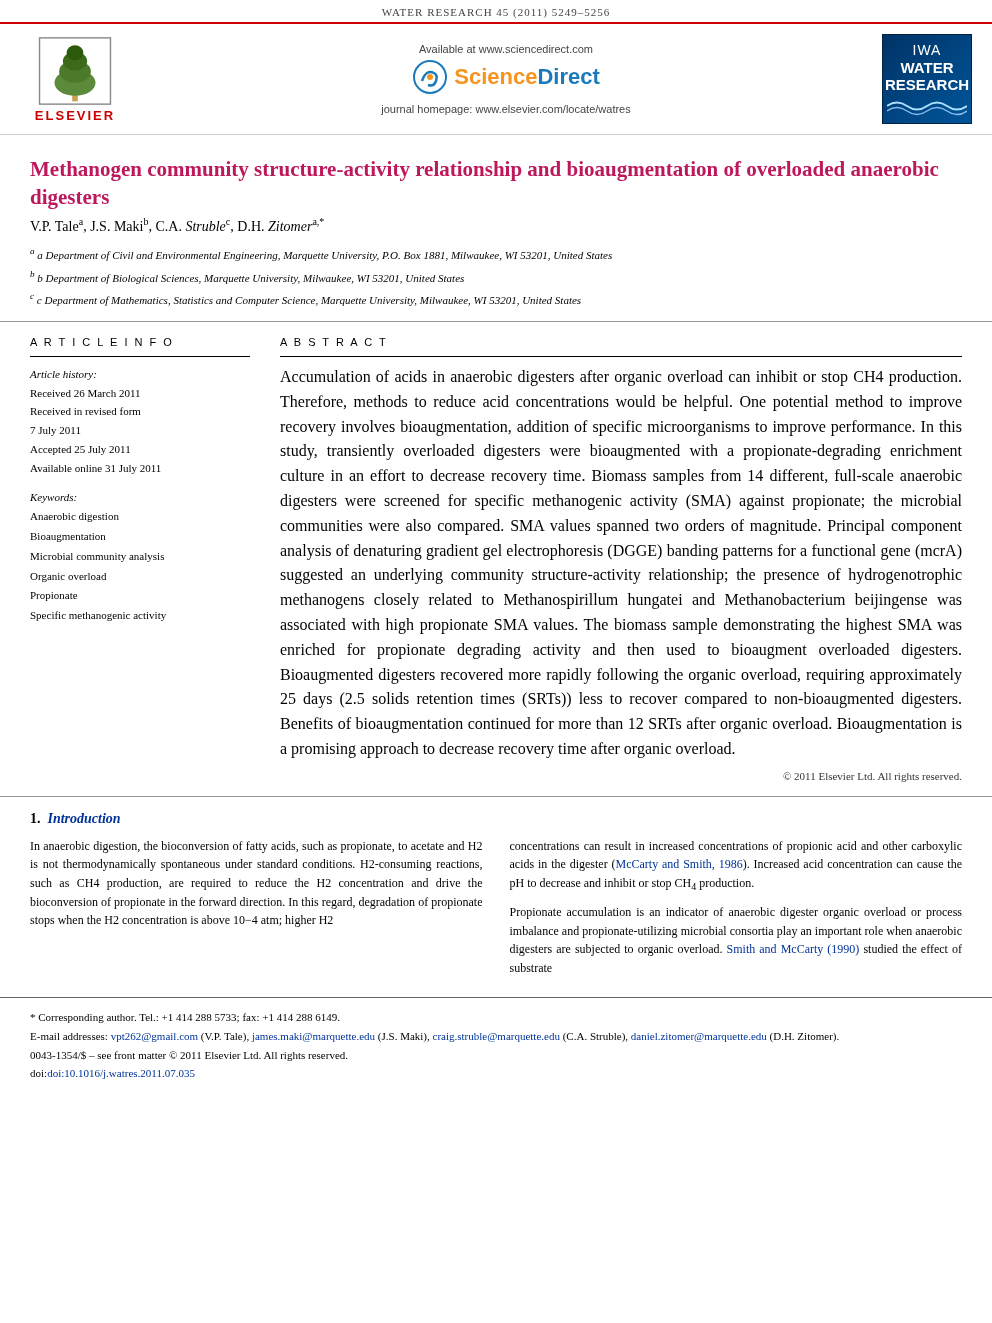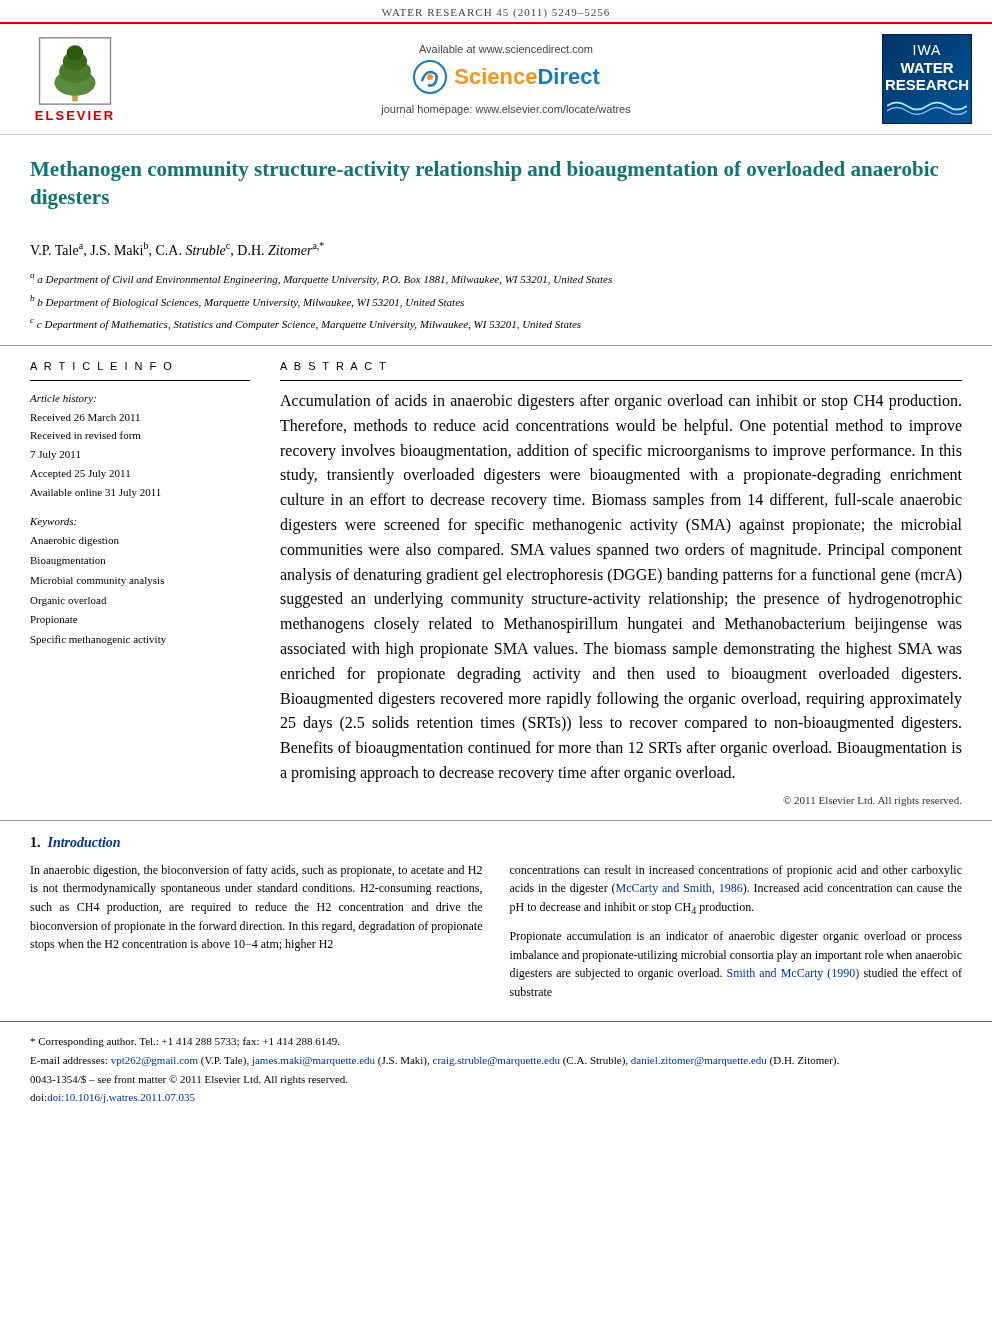--- a/index.html
+++ b/index.html
@@ -110,22 +110,22 @@
 
     
     .paper-section {
       padding: 20px 30px 10px;
       border-bottom: 1px solid #999;
     }
     .paper-title {
       font-size: 21px;
       font-weight: bold;
       line-height: 1.35;
-      margin-bottom: 28px;
-      color: #0f766e;
+      margin-bottom: 4px;
+      color: #be185d;
     }
     .authors {
       font-size: 14px;
       margin-bottom: 10px;
     }
     .author-sup {
       font-size: 10px;
       vertical-align: super;
     }
     .author-italic {

